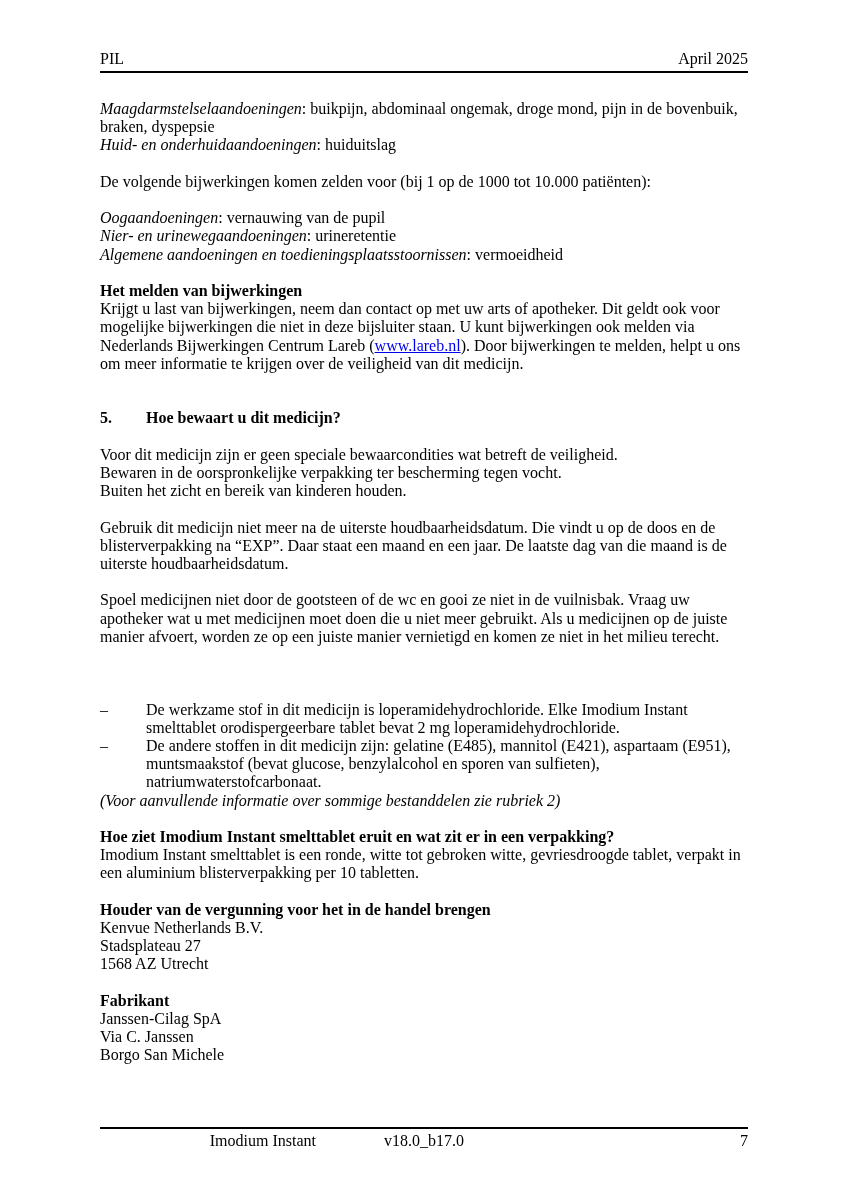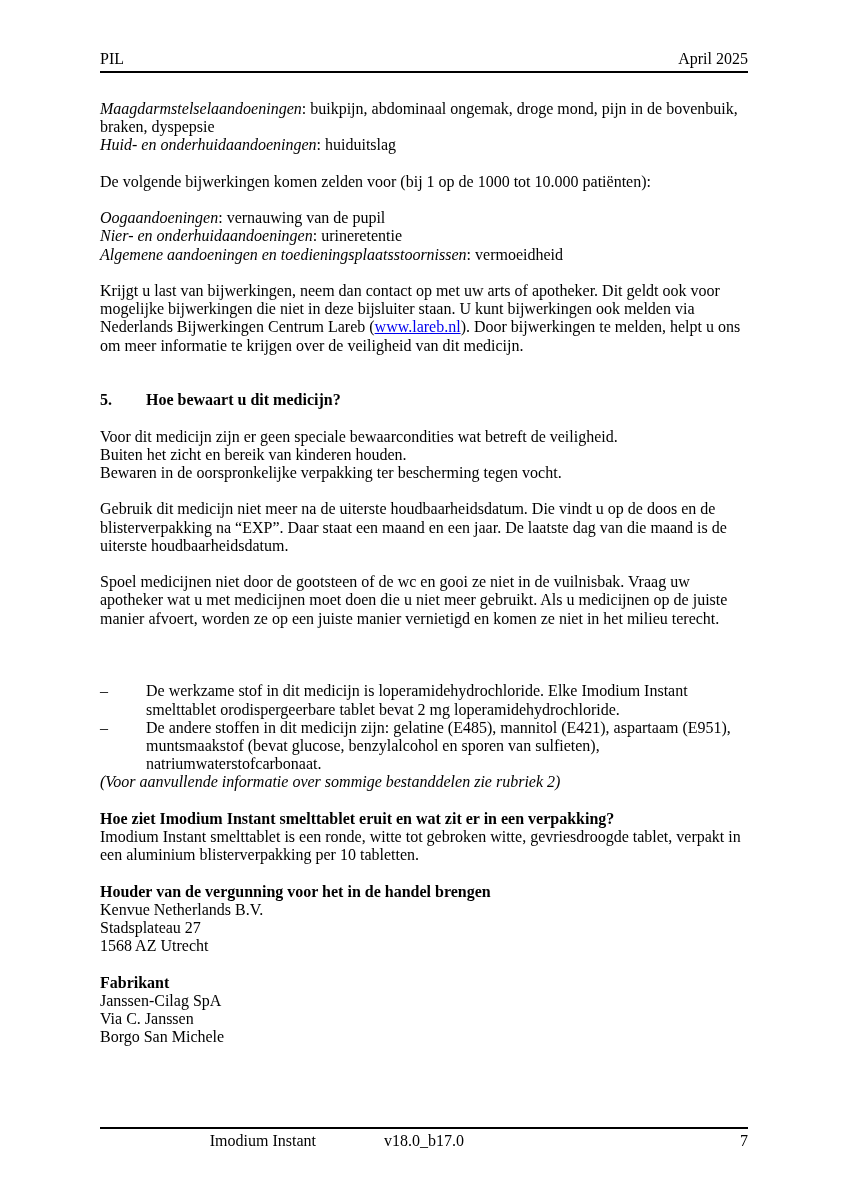--- a/index.html
+++ b/index.html
@@ -60,31 +60,32 @@
   </div>
   <div class="rule hdr-rule"></div>
 
   <div class="content" id="content">
       <p><span class="it">Maagdarmstelselaandoeningen</span><span>: buikpijn, abdominaal ongemak, droge mond, pijn in de bovenbuik, braken, dyspepsie</span></p>
       <p><span class="it">Huid- en onderhuidaandoeningen</span><span>: huiduitslag</span></p>
       <div class="gap"></div>
       <p><span>De volgende bijwerkingen komen zelden voor (bij 1 op de 1000 tot 10.000 patiënten):</span></p>
       <div class="gap"></div>
       <p><span class="it">Oogaandoeningen</span><span>: vernauwing van de pupil</span></p>
-      <p><span class="it">Nier- en onderhuidaandoeningen</span><span>: urineretentie</span></p>
+      <p><span class="it">Nier- en urinewegaandoeningen</span><span>: urineretentie</span></p>
       <p><span class="it">Algemene aandoeningen en toedieningsplaatsstoornissen</span><span>: vermoeidheid</span></p>
       <div class="gap"></div>
+      <p class="h">Het melden van bijwerkingen</p>
       <p><span>Krijgt u last van bijwerkingen, neem dan contact op met uw arts of apotheker. Dit geldt ook voor mogelijke bijwerkingen die niet in deze bijsluiter staan. U kunt bijwerkingen ook melden via Nederlands Bijwerkingen Centrum Lareb (</span><a class="doclink" href="#" style="color: rgb(0, 0, 238);">www.lareb.nl</a><span>). Door bijwerkingen te melden, helpt u ons om meer informatie te krijgen over de veiligheid van dit medicijn.</span></p>
       <div class="gap"></div>
       <div class="gap"></div>
       <p class="nh"><span class="num">5.</span><span class="h">Hoe bewaart u dit medicijn?</span></p>
       <div class="gap"></div>
       <p><span>Voor dit medicijn zijn er geen speciale bewaarcondities wat betreft de veiligheid.</span></p>
+      <p><span>Bewaren in de oorspronkelijke verpakking ter bescherming tegen vocht.</span></p>
       <p><span>Buiten het zicht en bereik van kinderen houden.</span></p>
-      <p><span>Bewaren in de oorspronkelijke verpakking ter bescherming tegen vocht.</span></p>
       <div class="gap"></div>
       <p><span>Gebruik dit medicijn niet meer na de uiterste houdbaarheidsdatum. Die vindt u op de doos en de blisterverpakking na “EXP”. Daar staat een maand en een jaar. De laatste dag van die maand is de uiterste houdbaarheidsdatum.</span></p>
       <div class="gap"></div>
       <p><span>Spoel medicijnen niet door de gootsteen of de wc en gooi ze niet in de vuilnisbak. Vraag uw apotheker wat u met medicijnen moet doen die u niet meer gebruikt. Als u medicijnen op de juiste manier afvoert, worden ze op een juiste manier vernietigd en komen ze niet in het milieu terecht.</span></p>
       <div class="gap"></div>
       <div class="gap"></div>
       <div class="gap"></div>
       <div class="li">
         <span class="dash">–</span>
         <span class="txt"><span>De werkzame stof in dit medicijn is loperamidehydrochloride. Elke Imodium Instant smelttablet orodispergeerbare tablet bevat 2 mg loperamidehydrochloride.</span></span>

